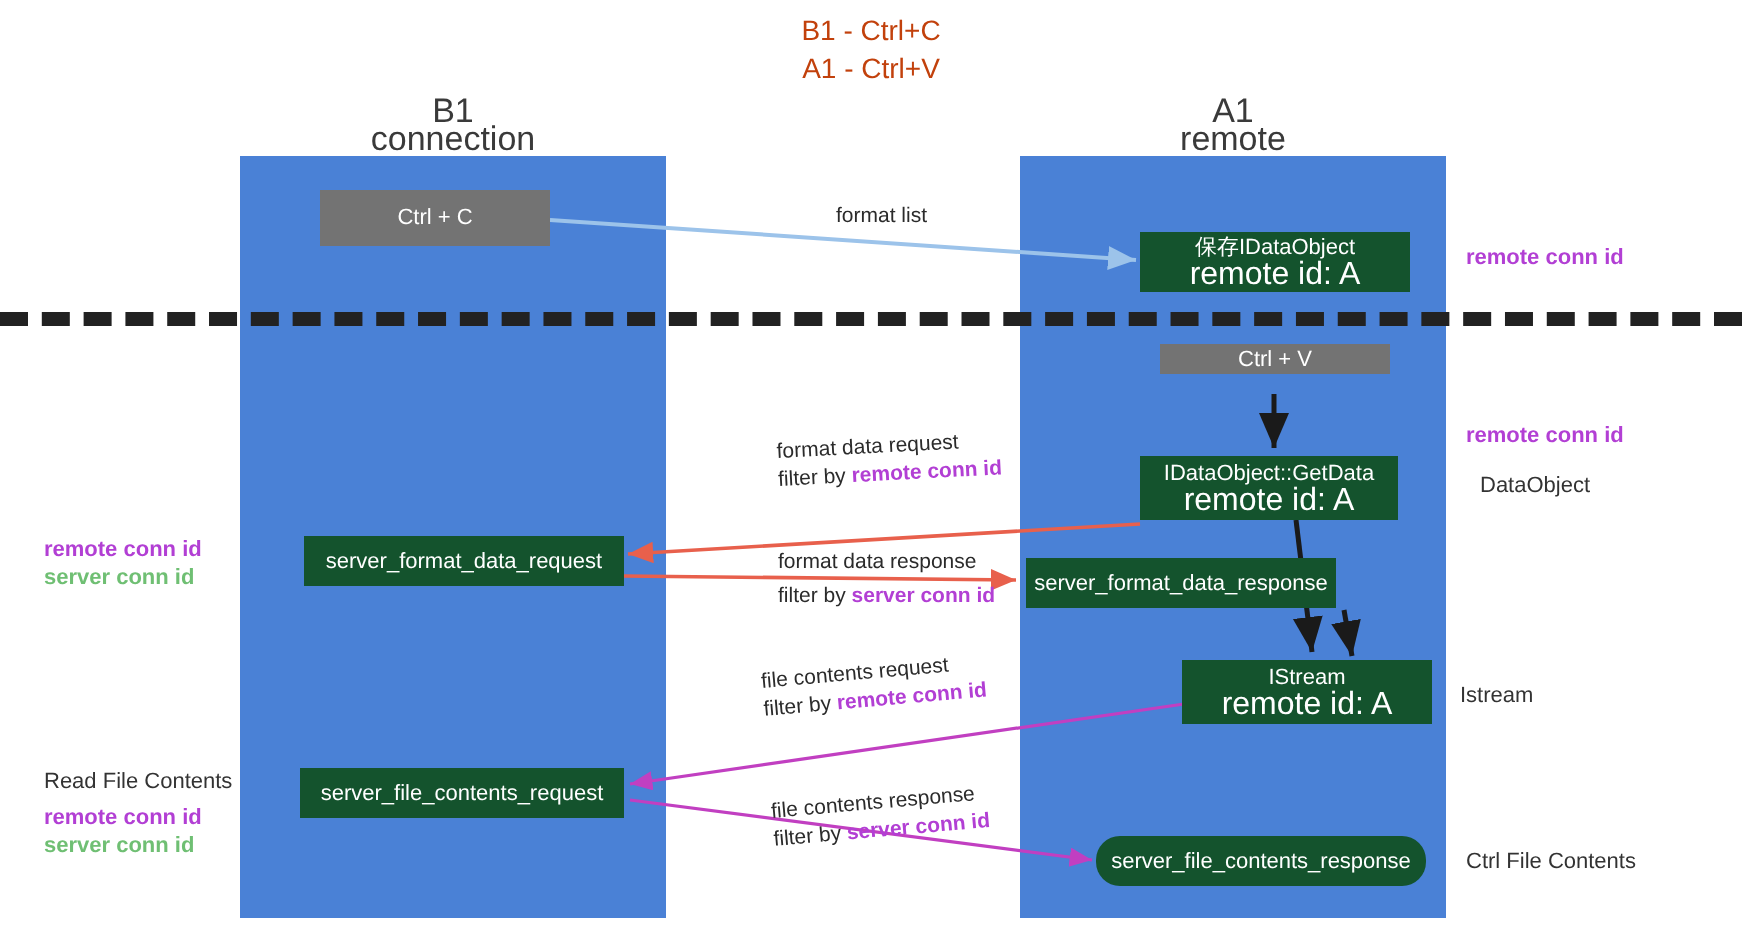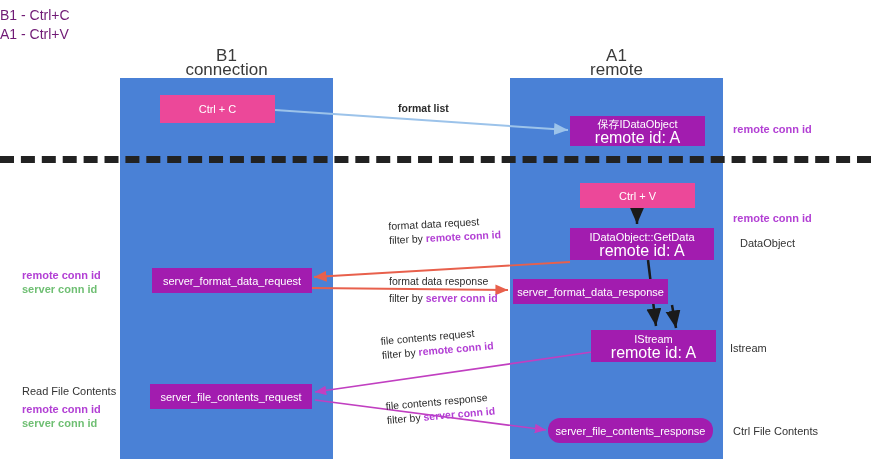--- a/index.html
+++ b/index.html
@@ -10,22 +10,23 @@
     overflow:hidden;
     position:relative;
     color:#333;
   }
   #stage{position:absolute;left:0;top:0;width:871px;height:467px;}
   .abs{position:absolute;}
 
   
   .title{
     left:0;top:6px;width:871px;
+    text-align:center;
     font-size:14px;line-height:19px;
-    color:#701a75;
+    color:#c2410c;
   }
 
   
   .colhead{
     text-align:center;font-size:17px;line-height:14px;color:#3a3a3a;
   }
   .lane-b1{left:120px;top:78px;width:213px;height:381px;background:#4a81d6;}
   .lane-a1{left:510px;top:78px;width:213px;height:381px;background:#4a81d6;}
 
   
@@ -37,22 +38,22 @@
   
   .node{
     box-sizing:border-box;
     display:flex;flex-direction:column;
     align-items:center;justify-content:center;
     color:#ffffff;
     font-size:11px;line-height:14px;
     text-align:center;
     padding:2px 6px;
   }
-  .node.green{background:#ec4899;}
-  .node.orange{background:#a21caf;}
+  .node.green{background:#737373;}
+  .node.orange{background:#14532d;}
   .node .l2{font-size:16px;}
 
   
   .ann{font-size:11px;line-height:14px;}
   .ann .purple{color:#b23fd4;font-weight:bold;}
   .ann .green{color:#6fbf73;font-weight:bold;}
   .ann.right{color:#333;}
 
   
   .elabel{
@@ -121,25 +122,25 @@
 
   <div class="abs node green" style="left:160px;top:95px;width:115px;height:28px;">
     <div>Ctrl + C</div>
   </div>
 
   <div class="abs node orange" style="left:570px;top:116px;width:135px;height:30px;">
     <div>保存IDataObject</div>
     <div class="l2">remote id: A</div>
   </div>
 
-  <div class="abs node green" style="left:580px;top:172px;width:115px;height:25px;margin-top:11px;">
+  <div class="abs node green" style="left:580px;top:172px;width:115px;height:15px;">
     <div>Ctrl + V</div>
   </div>
 
-  <div class="abs node orange" style="left:570px;top:228px;width:144px;height:32px;">
+  <div class="abs node orange" style="left:570px;top:228px;width:129px;height:32px;">
     <div>IDataObject::GetData</div>
     <div class="l2">remote id: A</div>
   </div>
 
   <div class="abs node orange" style="left:152px;top:268px;width:160px;height:25px;">
     <div>server_format_data_request</div>
   </div>
 
   <div class="abs node orange" style="left:513px;top:279px;width:155px;height:25px;text-align:center;">
     <div>server_format_data_response</div>
@@ -151,21 +152,21 @@
   </div>
 
   <div class="abs node orange" style="left:150px;top:384px;width:162px;height:25px;">
     <div>server_file_contents_request</div>
   </div>
 
   <div class="abs node orange" style="left:548px;top:418px;width:165px;height:25px;border-radius:12px;">
     <div>server_file_contents_response</div>
   </div>
 
-  <div class="abs elabel" style="left:398px;top:101px;font-weight:bold;">
+  <div class="abs elabel" style="left:418px;top:101px;">
     <span>format list</span>
   </div>
 
   <div class="abs elabel" style="left:388px;top:219px;transform:rotate(-3deg);transform-origin:left top;">
     <div>format data request</div>
     <div>
       <span>filter by </span><b class="p">remote conn id</b>
     </div>
   </div>
 

